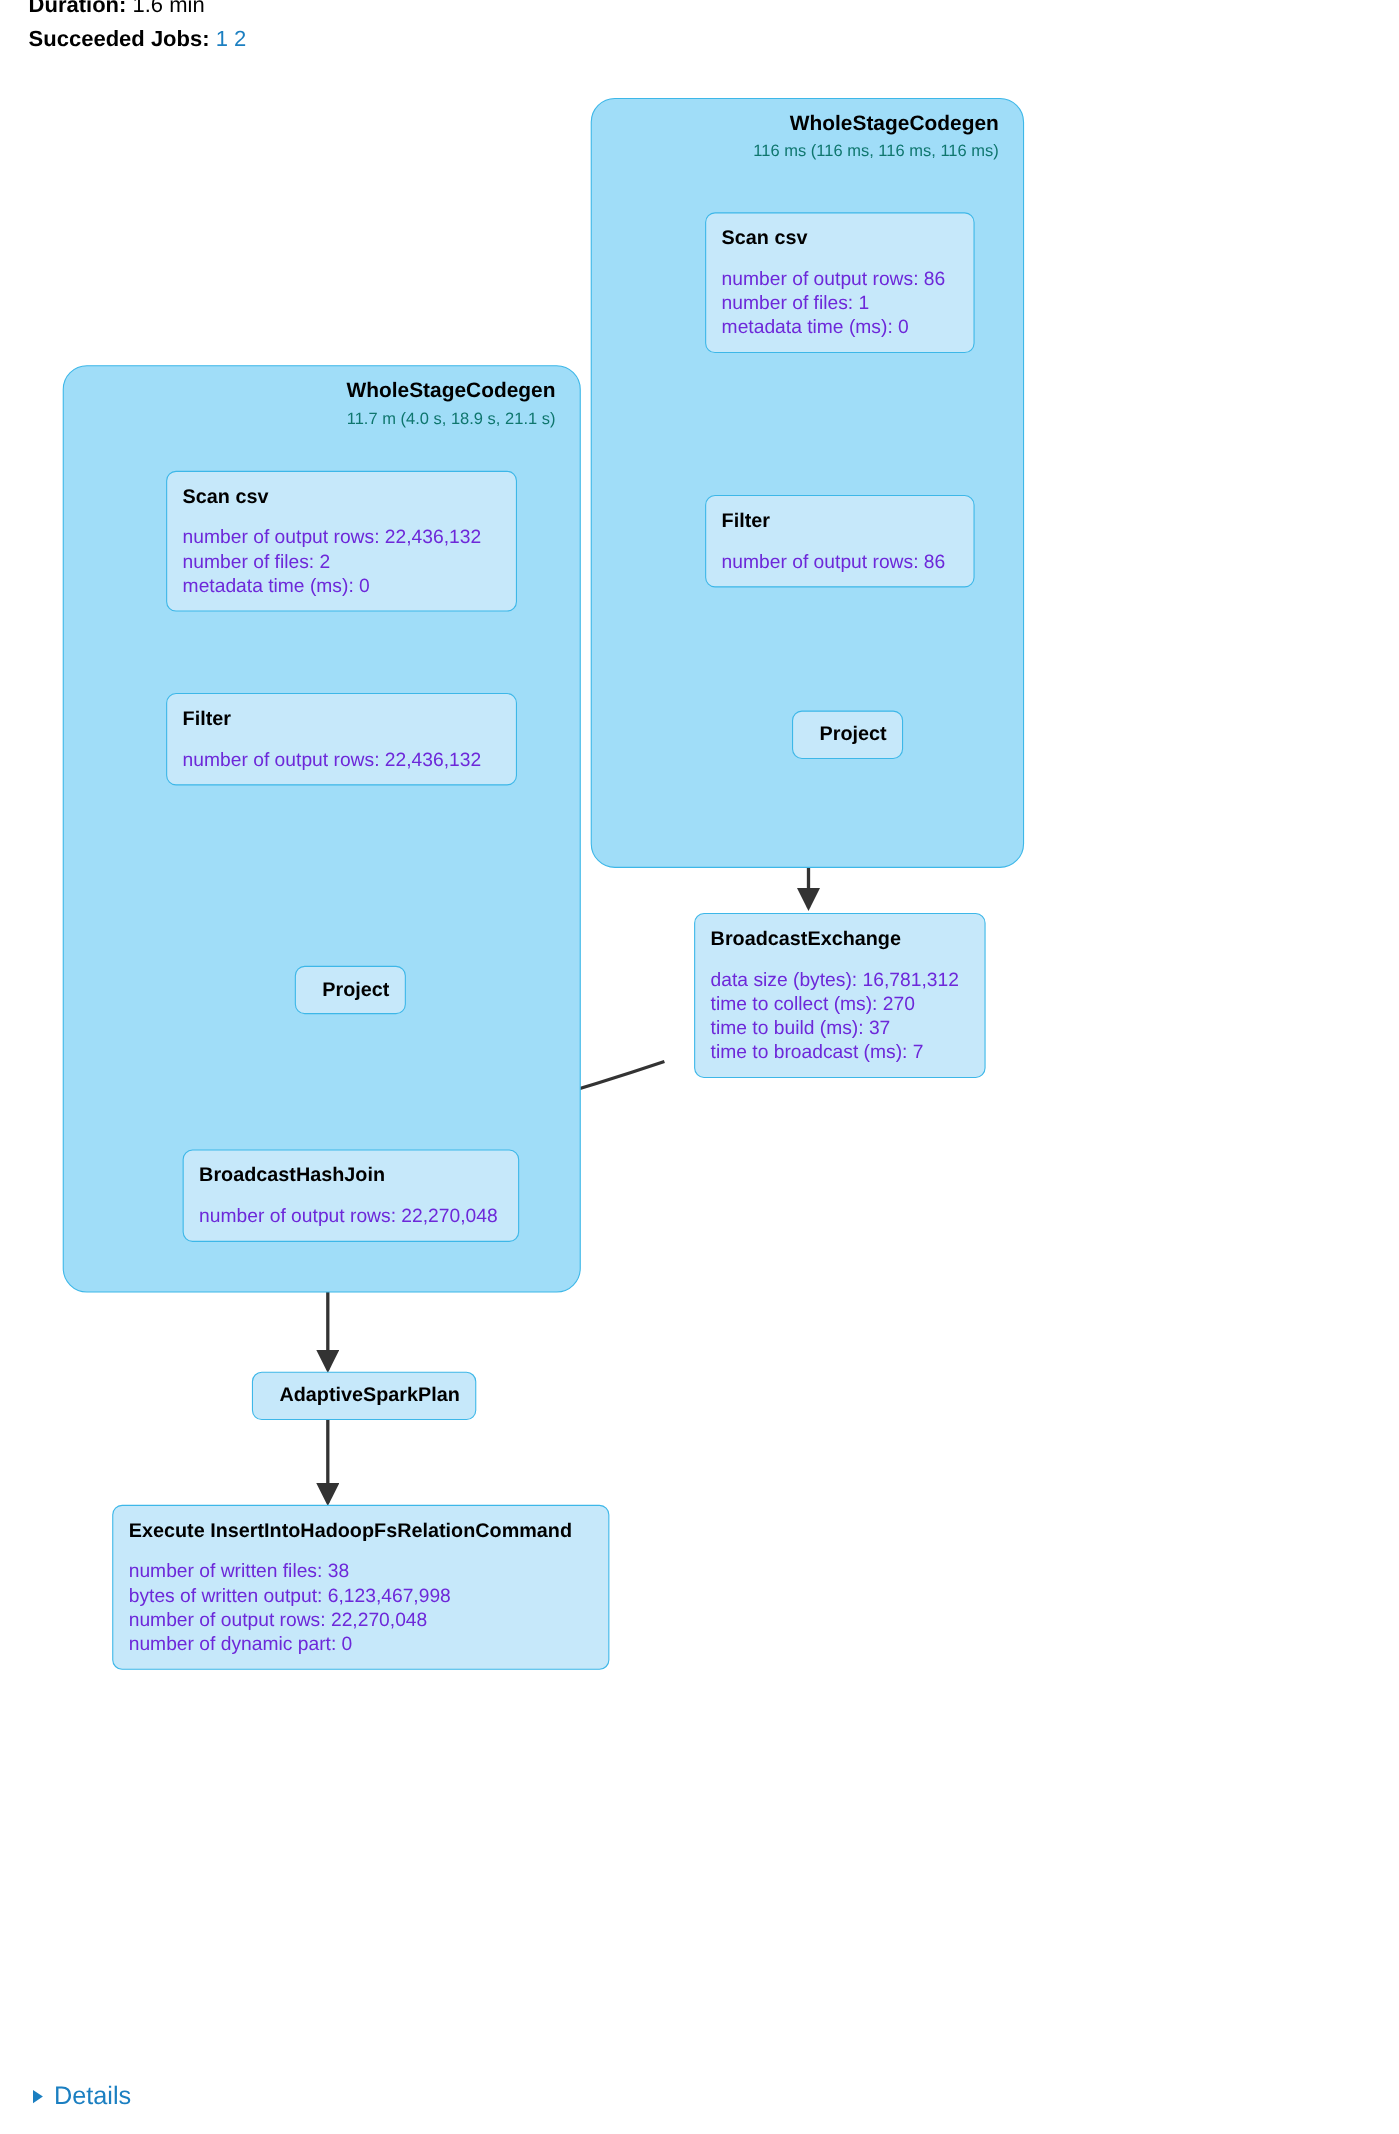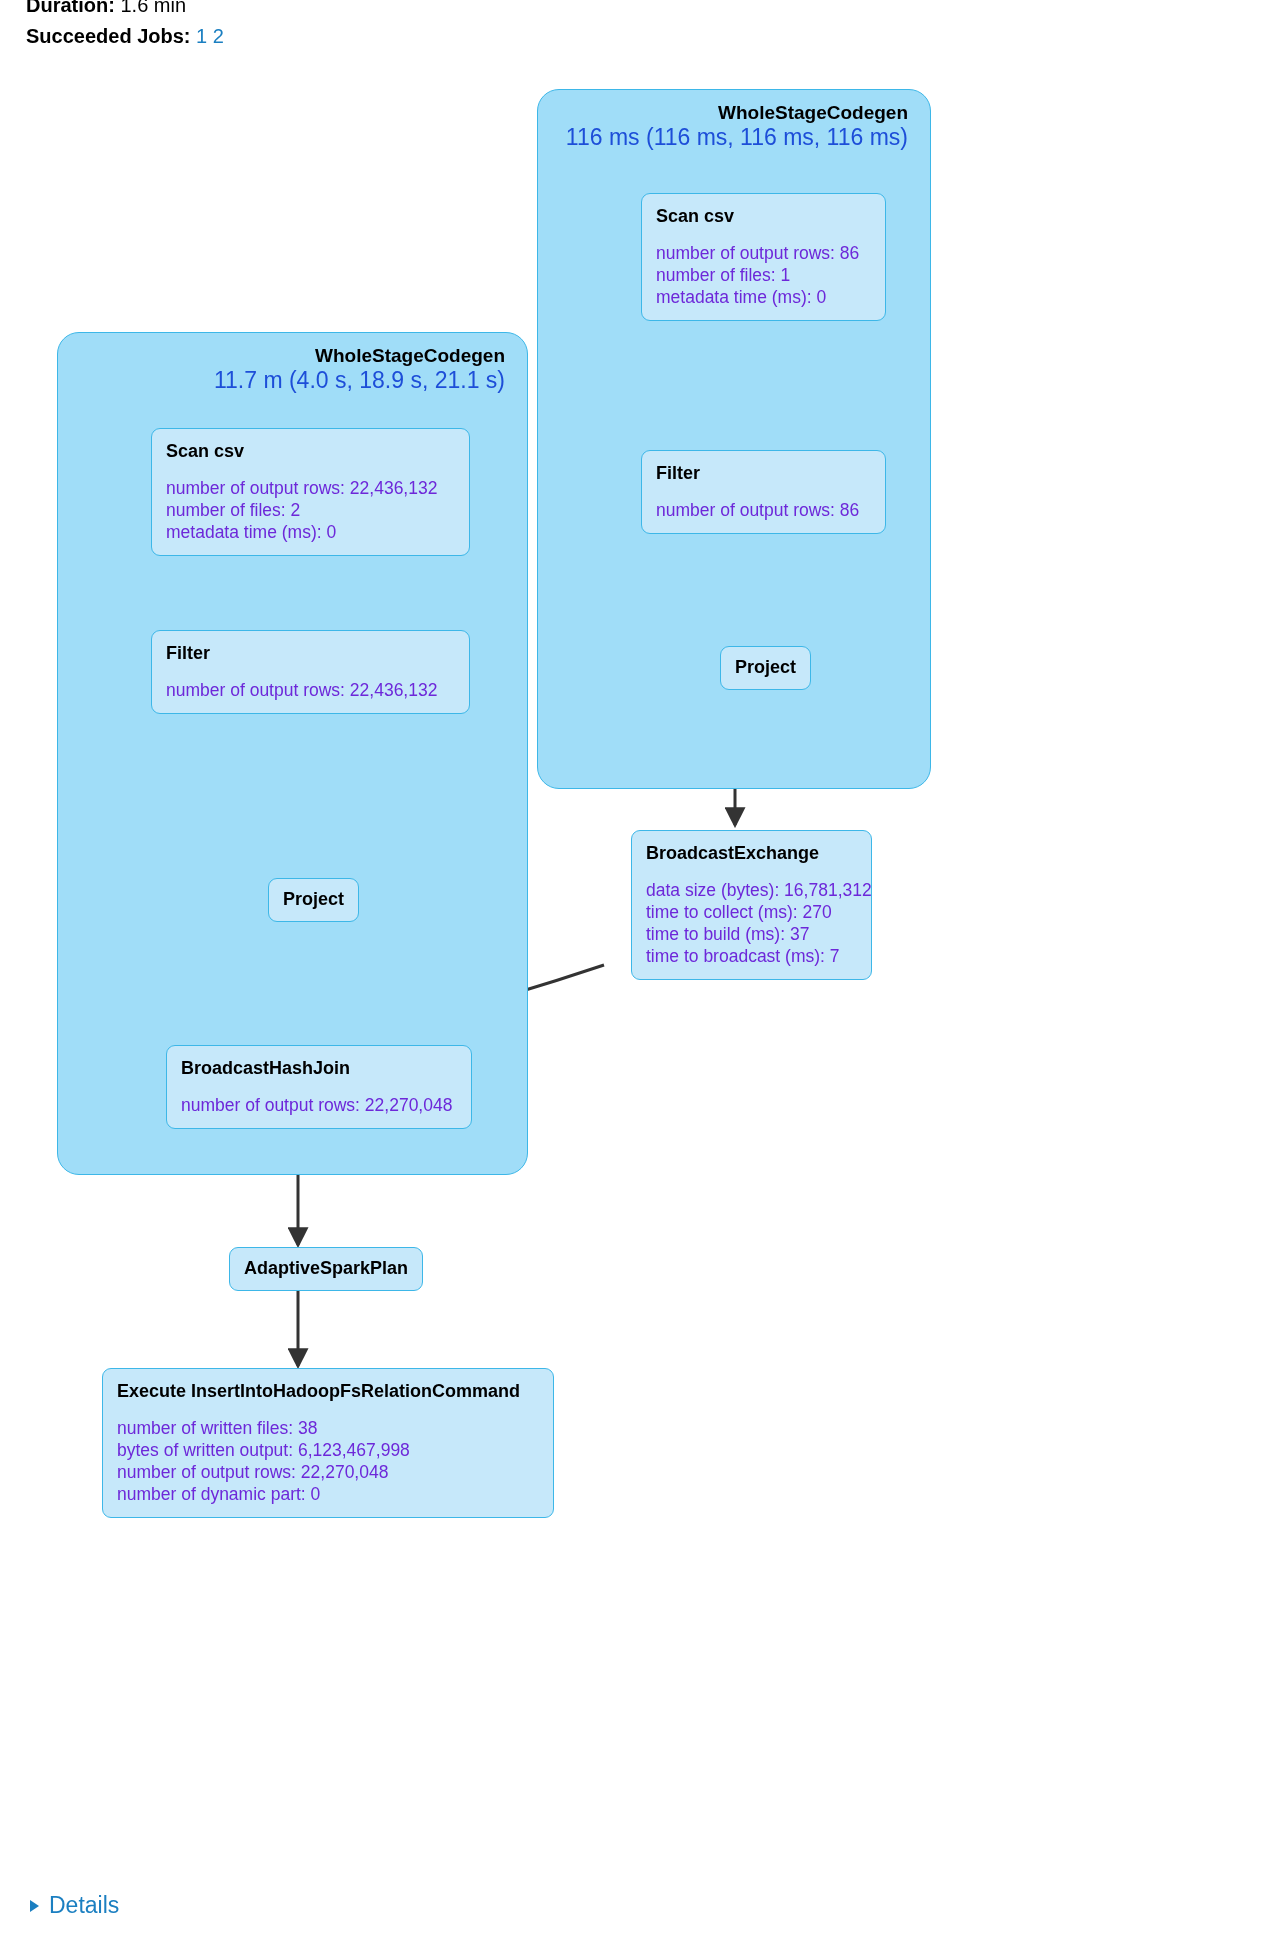--- a/index.html
+++ b/index.html
@@ -74,38 +74,38 @@
     text-align: right;
     white-space: nowrap;
   }
   .cluster-name {
     font-size: 19px;
     font-weight: bold;
     line-height: 25px;
     color: #000;
   }
   .cluster-metric {
-    font-size: 23px;
+    font-size: 15px;
     font-weight: normal;
     line-height: 25px;
-    color: #1d4ed8;
+    color: #0f766e;
   }
 
   
   .node {
     position: absolute;
     box-sizing: border-box;
     background: #c6e8fa;
     border: 1.6px solid #3db7e8;
     border-radius: 9px;
     padding: 11px 14px 12px 14px;
     margin-left: 28px;
   }
   .node.compact {
-    padding: 9px 14px 10px 14px;
+    padding: 9px 14px 10px 24px;
   }
   .node-title {
     font-size: 18px;
     font-weight: bold;
     line-height: 23px;
     white-space: nowrap;
     color: #000;
   }
   .node-metrics {
     margin-top: 14px;
@@ -230,21 +230,21 @@
     <div class="node-title">Filter</div>
     <div class="node-metrics">
       <div class="metric-line">number of output rows: 22,436,132</div>
     </div>
   </div>
 
   <div class="node compact" style="left:240px; top:818px;">
     <div class="node-title">Project</div>
   </div>
 
-  <div class="node" style="left:603px; top:770px; width:241px;">
+  <div class="node" style="left:603px; top:770px; width:265px;">
     <div class="node-title">BroadcastExchange</div>
     <div class="node-metrics">
       <div class="metric-line">data size (bytes): 16,781,312</div>
       <div class="metric-line">time to collect (ms): 270</div>
       <div class="metric-line">time to build (ms): 37</div>
       <div class="metric-line">time to broadcast (ms): 7</div>
     </div>
   </div>
 
   <div class="node" style="left:138px; top:985px; width:306px;">

